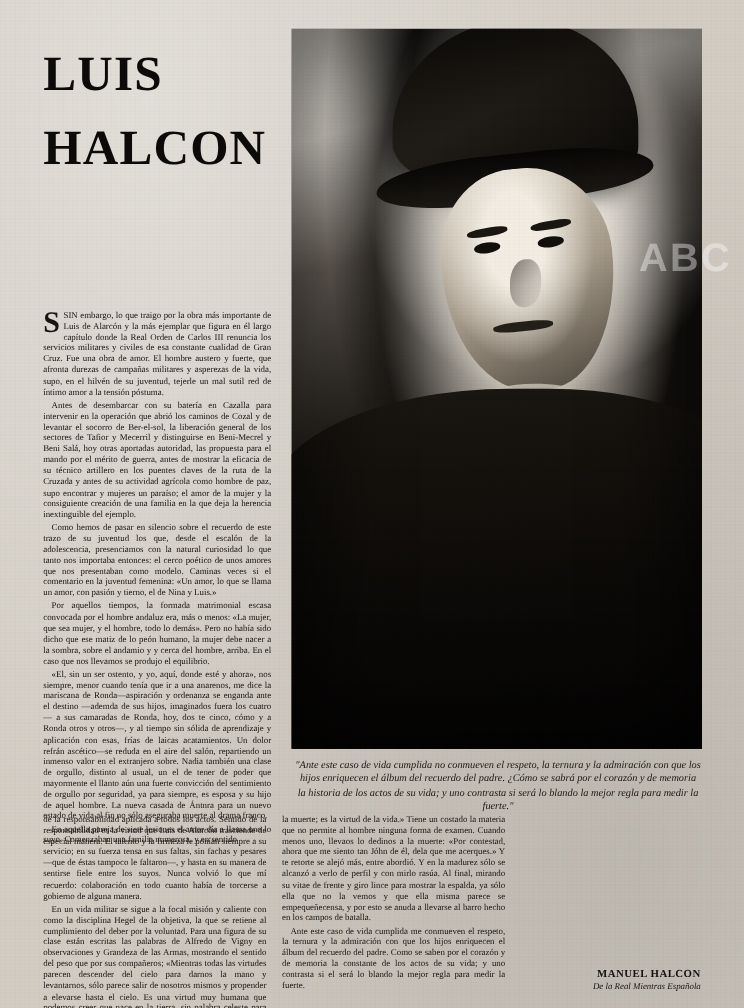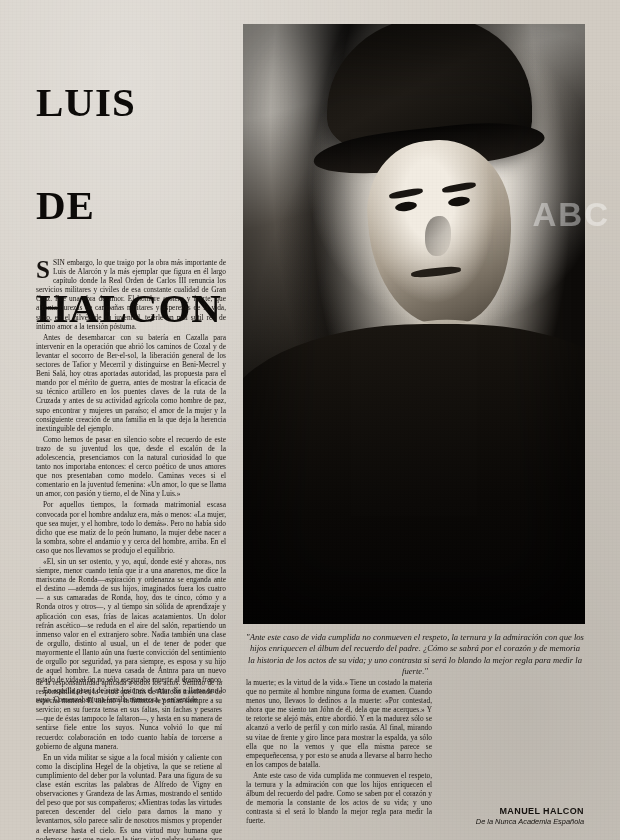--- a/index.html
+++ b/index.html
@@ -31,21 +31,21 @@
   .headline{
     position:absolute;
     left:36px;top:30px;width:215px;
     font-family:"Liberation Serif", serif;
     font-weight:700;
     font-size:41px;
     line-height:62px;
     letter-spacing:1px;
     color:#0d0b09;
   }
-  .headline div{white-space:nowrap;margin-top:41px;}
+  .headline div{white-space:nowrap;}
 
   
   .photo-wrap{
     position:absolute;
     left:243px;top:24px;
     width:342px;height:600px;
     overflow:hidden;
     background:#2a2724;
   }
   .photo{
@@ -141,52 +141,51 @@
     font-size:7.4px;
     line-height:9.1px;
     text-align:justify;
     color:#191512;
     font-family:"Liberation Serif", serif;
   }
   .col p{margin:0 0 2px 0;text-indent:7px;}
   .col p.first{text-indent:0;}
   .col-1{left:36px;top:258px;width:190px;}
   .col-2{left:36px;top:678px;width:186px;}
-  .col-3{left:246px;top:678px;width:186px;}
+  .col-3{left:235px;top:678px;width:186px;}
 
   .dropcap{
     float:left;
     font-size:25px;
     line-height:20px;
     font-weight:700;
     padding:2px 3px 0 0;
     font-family:"Liberation Serif", serif;
   }
 
   .signature{
     position:absolute;
     right:36px;bottom:14px;
     text-align:right;
-    font-family:Liberation Sans, sans-serif;
+    font-family:Liberation Serif, serif;
   }
   .signature .name{
     font-weight:700;font-size:9px;letter-spacing:.4px;
   }
   .signature .org{
     font-style:italic;font-size:7.4px;margin-top:1px;
   }
 </style>
 </head>
 <body>
 
 <div class="page">
 
   <div class="headline">
     <div>LUIS</div>
-    <div>DE</div>
     <div>HALCON</div>
   </div>
 
   <div class="photo-wrap">
     <div class="photo">
       <div class="hat"></div>
       <div class="brim"></div>
       <div class="face"></div>
       <div class="brow l"></div>
       <div class="brow r"></div>
@@ -217,17 +216,17 @@
     <p>En un vida militar se sigue a la focal misión y caliente con como la disciplina Hegel de la objetiva, la que se retiene al cumplimiento del deber por la voluntad. Para una figura de su clase están escritas las palabras de Alfredo de Vigny en observaciones y Grandeza de las Armas, mostrando el sentido del peso que por sus compañeros; «Mientras todas las virtudes parecen descender del cielo para darnos la mano y levantarnos, sólo parece salir de nosotros mismos y propender a elevarse hasta el cielo. Es una virtud muy humana que podemos creer que nace en la tierra, sin palabra celeste para después de</p>
   </div>
 
   <div class="col col-3">
     <p class="first">la muerte; es la virtud de la vida.» Tiene un costado la materia que no permite al hombre ninguna forma de examen. Cuando menos uno, llevaos lo dedinos a la muerte: «Por contestad, ahora que me siento tan Jóhn de él, dela que me acerques.» Y te retorte se alejó más, entre abordió. Y en la madurez sólo se alcanzó a verlo de perfil y con mirlo rasúa. Al final, mirando su vitae de frente y giro lince para mostrar la espalda, ya sólo ella que no la vemos y que ella misma parece se empequeñecensa, y por esto se anuda a llevarse al barro hecho en los campos de batalla.</p>
     <p>Ante este caso de vida cumplida me conmueven el respeto, la ternura y la admiración con que los hijos enriquecen el álbum del recuerdo del padre. Como se saben por el corazón y de memoria la constante de los actos de su vida; y uno contrasta si el será lo blando la mejor regla para medir la fuerte.</p>
   </div>
 
   <div class="signature">
     <div class="name">MANUEL HALCON</div>
-    <div class="org">De la Nunca Academia Española</div>
+    <div class="org">De la Real Mientras Española</div>
   </div>
 
   <div class="grain"></div>
 </div>
 
 </body></html>

